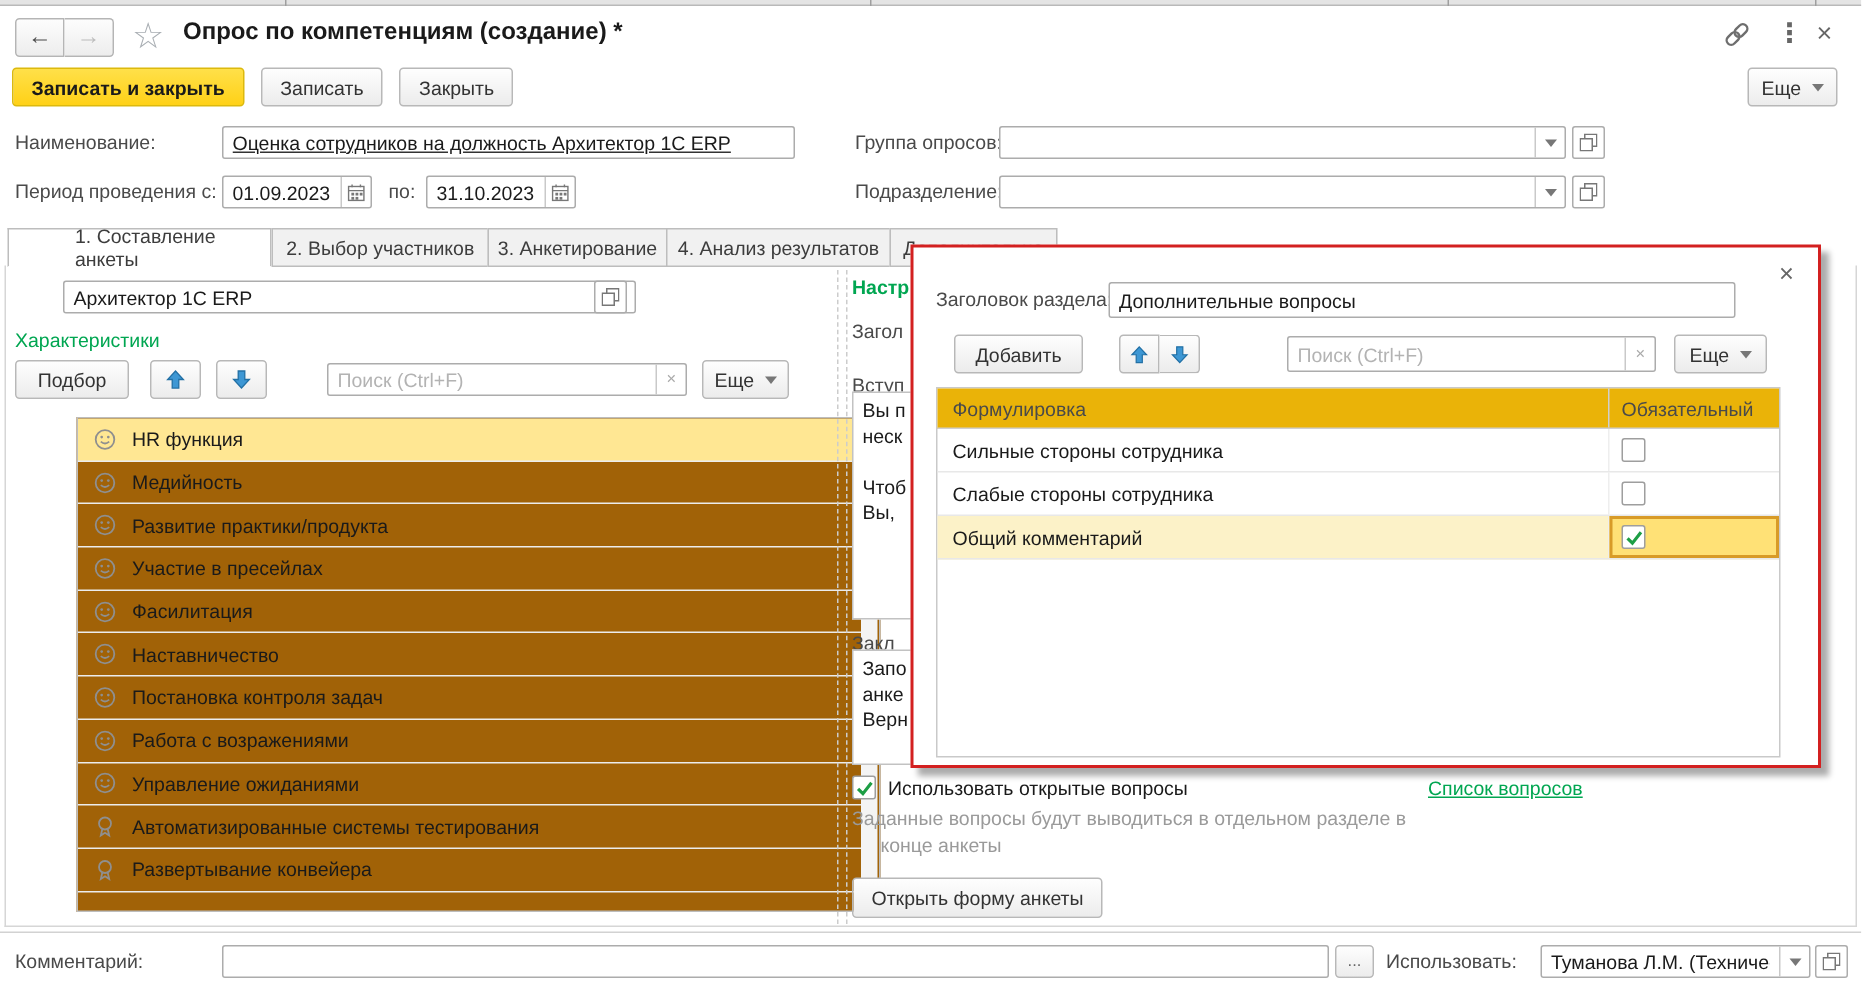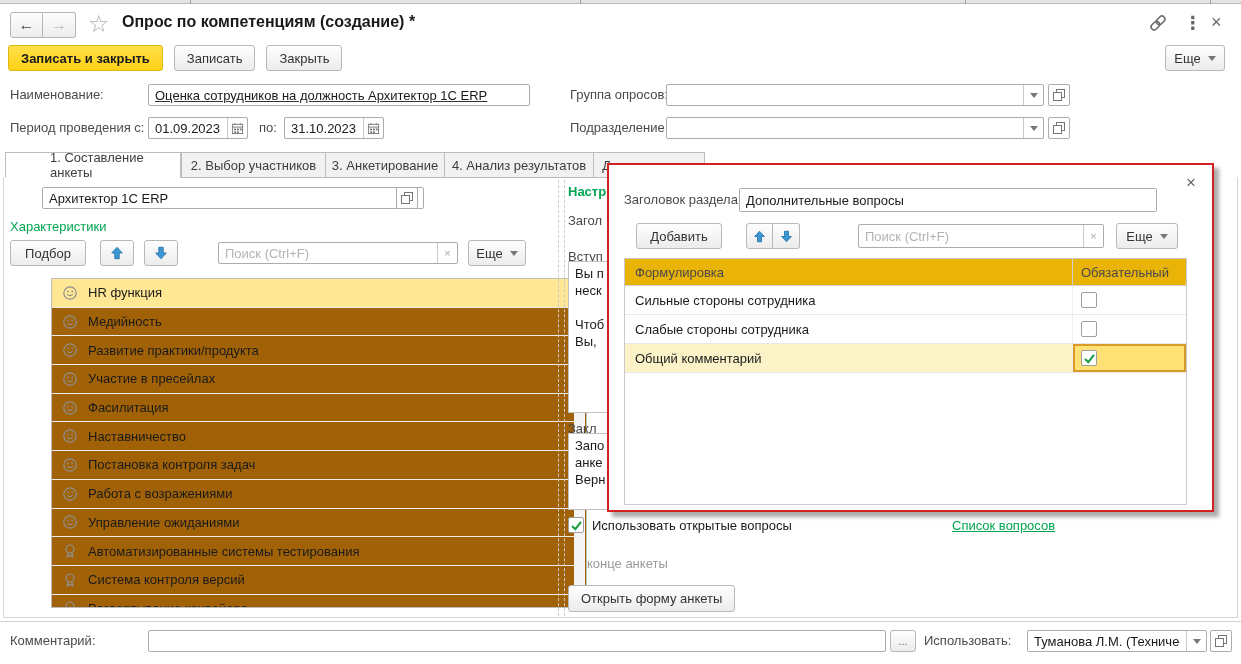--- a/index.html
+++ b/index.html
@@ -346,27 +346,20 @@
           <circle cx="8" cy="6" r="4" fill="none" stroke="#8f8f8f" stroke-width="1.2"></circle>
           <path d="M6.3 9.3 L5.2 14 L8 12.2 L10.8 14 L9.7 9.3" fill="none" stroke="#8f8f8f" stroke-width="1.2"></path>
         </svg>
     <span class="txt">Автоматизированные системы тестирования</span>
   </div>
   <div class="lrow">
     <svg width="16" height="16" viewBox="0 0 16 16">
           <circle cx="8" cy="6" r="4" fill="none" stroke="#8f8f8f" stroke-width="1.2"></circle>
           <path d="M6.3 9.3 L5.2 14 L8 12.2 L10.8 14 L9.7 9.3" fill="none" stroke="#8f8f8f" stroke-width="1.2"></path>
         </svg>
-    <span class="txt">Система контроля версий</span>
-  </div>
-  <div class="lrow">
-    <svg width="16" height="16" viewBox="0 0 16 16">
-          <circle cx="8" cy="6" r="4" fill="none" stroke="#8f8f8f" stroke-width="1.2"></circle>
-          <path d="M6.3 9.3 L5.2 14 L8 12.2 L10.8 14 L9.7 9.3" fill="none" stroke="#8f8f8f" stroke-width="1.2"></path>
-        </svg>
     <span class="txt">Развертывание конвейера</span>
   </div>
   <div class="scroll">
     <div class="arr" style="top:0;">▲</div>
     <div class="thumb"></div>
     <div class="arr" style="bottom:0;">▼</div>
   </div>
 </div>
 
 <div class="abs splitter"></div>
@@ -390,20 +383,21 @@
 
 <div class="abs" style="left:568px; top:517px; display:flex; align-items:center; gap:8px;">
   <div class="cb">
     <svg width="13" height="13" viewBox="0 0 16 16">
           <path d="M2.5 8.5 L6.5 12.5 L13.5 3.5" fill="none" stroke="#1d9e45" stroke-width="2.6"></path>
         </svg>
   </div>
   <span style="color:#1a1a1a;">Использовать открытые вопросы</span>
 </div>
 <a class="abs linkgreen" style="left:952px; top:518px;" href="#">Список вопросов</a>
+<div class="abs note" style="left:568px; top:537px;">Заданные вопросы будут выводиться в отдельном разделе в</div>
 <div class="abs note" style="left:558px; top:555px;margin-left:29px;">конце анкеты</div>
 <div class="abs btn" style="left:568px; top:585px; height:27px;">Открыть форму анкеты</div>
 
 <div class="abs" style="left:0; top:621px; width:1241px; height:43px; border-top:1px solid #d2d2d2; background:#fff;">
   <div class="abs lbl" style="left:10px; top:8px;">Комментарий:</div>
   <div class="abs field" style="left:148px; top:8px; width:738px;">
     <input value="" style="">
   </div>
   <div class="abs btn" style="left:890px; top:8px; width:26px; height:22px; padding:0; font-size:11px; color:#666;">...</div>
   <div class="abs lbl" style="left:924px; top:8px;">Использовать:</div>

